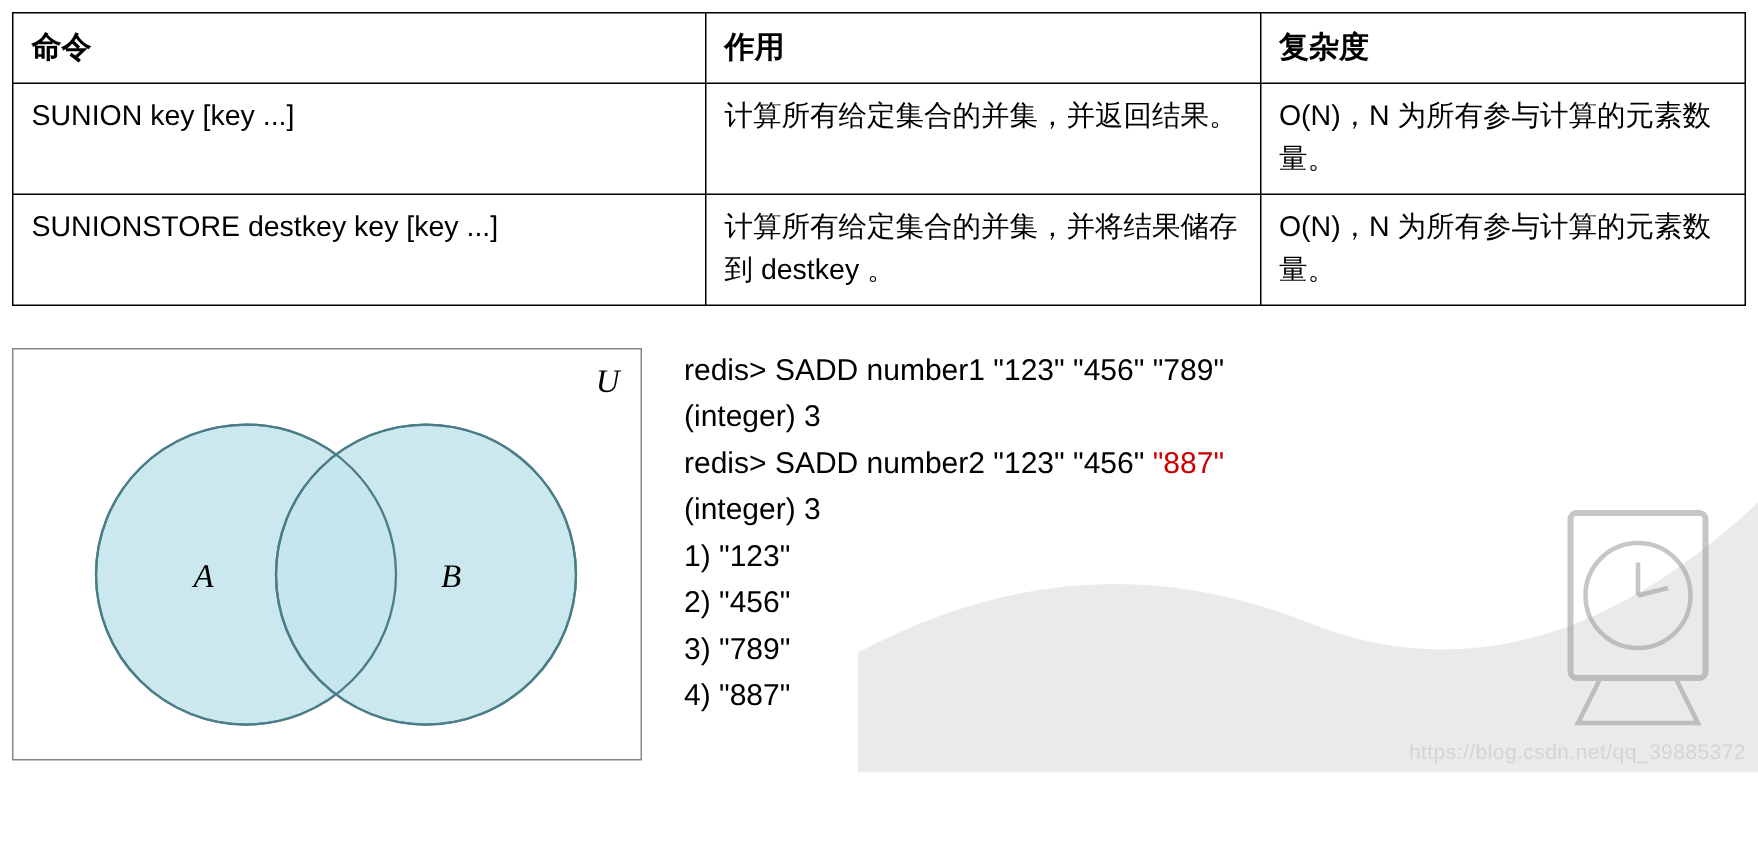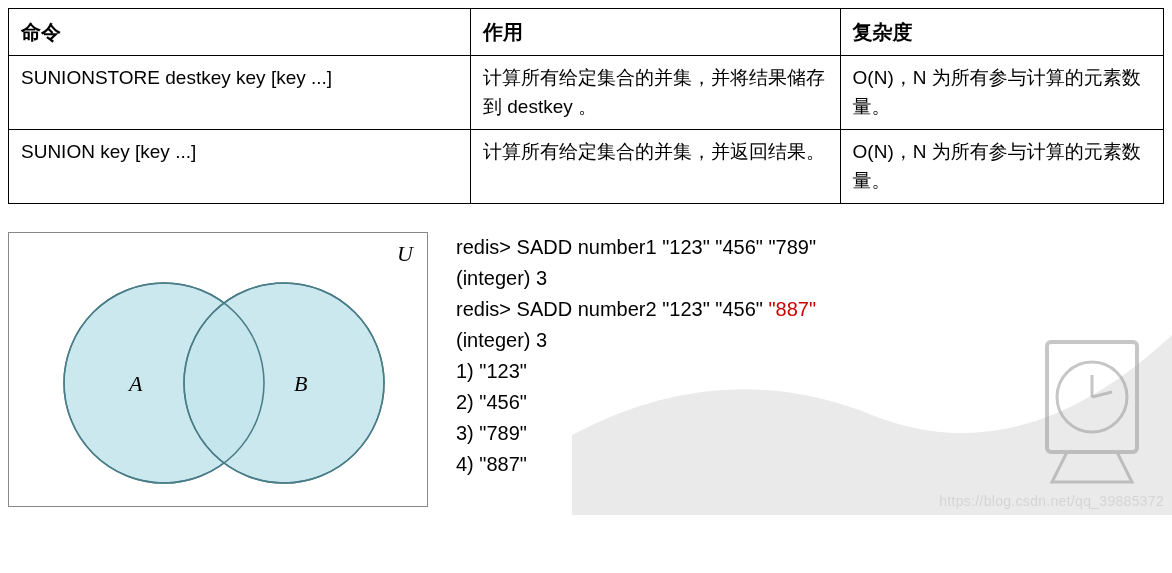--- a/index.html
+++ b/index.html
@@ -110,27 +110,27 @@
 <table>
   <thead>
     <tr>
       <th class="col1">命令</th>
       <th class="col2">作用</th>
       <th class="col3">复杂度</th>
     </tr>
   </thead>
   <tbody>
     <tr>
-      <td>SUNIONSTORE destkey key [key ...]</td>
-      <td>计算所有给定集合的并集，并将结果储存到 destkey 。</td>
+      <td>SUNION key [key ...]</td>
+      <td>计算所有给定集合的并集，并返回结果。</td>
       <td>O(N)，N 为所有参与计算的元素数量。</td>
     </tr>
     <tr>
-      <td>SUNION key [key ...]</td>
-      <td>计算所有给定集合的并集，并返回结果。</td>
+      <td>SUNIONSTORE destkey key [key ...]</td>
+      <td>计算所有给定集合的并集，并将结果储存到 destkey 。</td>
       <td>O(N)，N 为所有参与计算的元素数量。</td>
     </tr>
   </tbody>
 </table>
 
 <div class="lower">
   <div class="venn-box">
     <span class="u-label">U</span>
     <svg class="venn-svg" width="420" height="275" viewBox="0 0 420 275">
       <circle cx="155" cy="150" r="100" fill="#c5e6ec" fill-opacity="0.9" stroke="#4a7d87" stroke-width="1.5"></circle>

